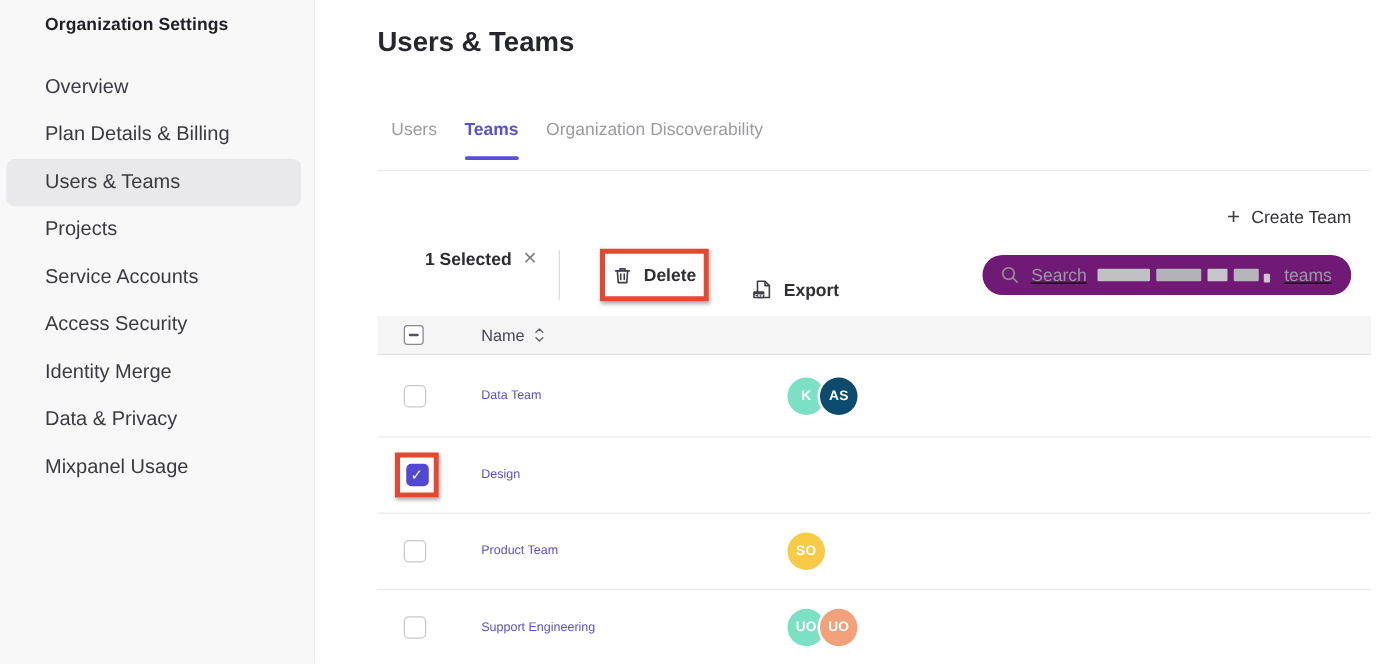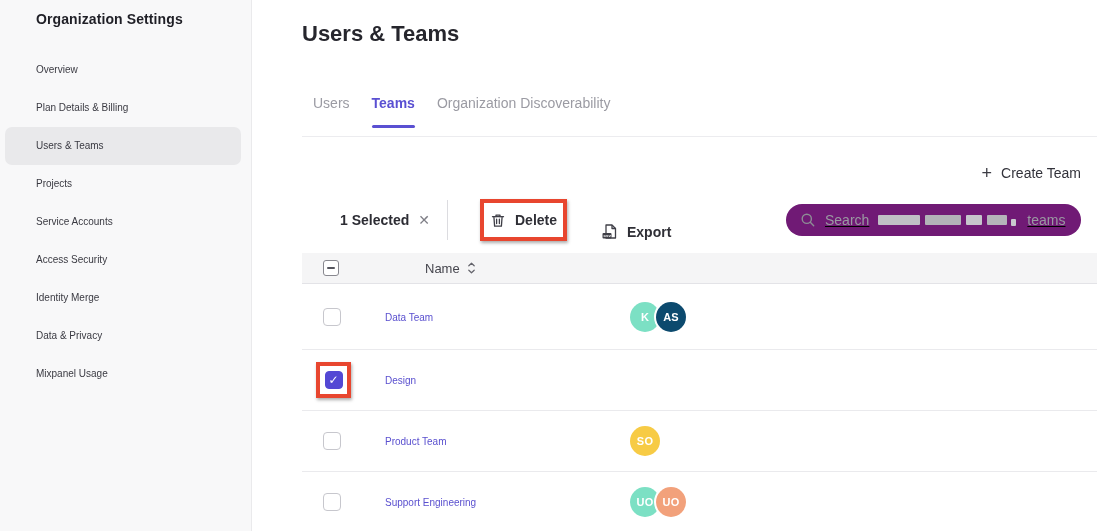--- a/index.html
+++ b/index.html
@@ -6,41 +6,41 @@
   html,body { width:1108px; height:531px; }
   body { font-family:"Liberation Sans","DejaVu Sans",sans-serif; background:#fff; overflow:hidden; }
   .app { position:relative; width:1108px; height:531px; background:#fff; }
 
   
   .sidebar { position:absolute; left:0; top:0; width:252px; height:531px;
              background:#f8f8f9; border-right:1px solid #eaeaec; }
   .sidebar-title { position:absolute; left:36px; top:11px; font-size:14px; font-weight:700;
                    color:#1f1f26; letter-spacing:.1px; }
   .sidebar-nav { position:absolute; top:51px; left:5px; right:10px; }
-  .nav-item { height:38px; line-height:38px; padding-left:31px; font-size:10px; color:#3a3a42;
+  .nav-item { height:38px; line-height:38px; padding-left:31px; font-size:16px; color:#3a3a42;
               border-radius:7px; cursor:pointer; white-space:nowrap; }
   .nav-item.active { background:#e9e9eb; font-weight:400; }
 
   
   .main { position:absolute; left:253px; top:0; width:855px; height:531px; }
   .page-title { position:absolute; left:49px; top:21px; font-size:22px; font-weight:700; color:#26262d; }
   .tabs { position:absolute; left:60px; top:95px; display:flex; gap:22px; }
   .tab { font-size:14px; font-weight:500; color:#9b9ba3; padding-bottom:22px; position:relative; cursor:pointer; }
   .tab.active { color:#5a50d2; font-weight:700; }
   .tab.active::after { content:""; position:absolute; left:0; right:0; bottom:5px; height:3px;
                        background:#5a50d2; border-radius:2px; }
   .tabs-divider { position:absolute; left:49px; right:11px; top:136px; height:1px; background:#ececef; }
 
   .create-team { position:absolute; top:162px; right:27px; height:22px; display:flex; align-items:center;
                  gap:9px; font-size:14px; font-weight:500; color:#33333b; cursor:pointer; }
   .plus-glyph { font-size:18px; font-weight:400; line-height:18px; color:#3c3c44; }
 
   
   .toolbar { position:absolute; top:199px; left:87px; right:27px; height:42px; }
-  .selected-group { position:absolute; left:0; top:0; height:42px; display:flex; align-items:center; gap:9px; }
+  .selected-group { position:absolute; left:0; top:0; height:42px; display:flex; align-items:flex-start; gap:9px; }
   .selected-count { font-size:14px; font-weight:700; color:#2c2c33; }
   .clear-x { font-size:14px; color:#7e7e86; cursor:pointer; line-height:1; }
   .v-divider { position:absolute; left:107px; top:1px; width:1px; height:40px; background:#dcdce0; }
 
   .tool-btn { display:flex; align-items:center; gap:9px; background:#fff; border:none;
               font-family:inherit; font-size:14px; font-weight:600; color:#2f2f36; cursor:pointer; }
   .annotation-box { border:4px solid #e8462f; box-shadow:1px 2px 3px rgba(70,70,70,.45); background:#fff; }
   .delete-annotation { position:absolute; left:140px; top:0; height:42px; display:flex; align-items:center;
                        padding:0 6px; }
   .export-wrap { position:absolute; left:261px; top:0; height:42px; display:flex; align-items:flex-end; }
@@ -51,21 +51,21 @@
   .redact { display:inline-block; height:10px; border-radius:1px; background:#b7b7bc; }
   .redact.r1 { width:42px; background:#c0c0c5; }
   .redact.r2 { width:36px; background:#b2b2b8; margin-left:5px; }
   .redact.r3 { width:16px; background:#c6c6cb; margin-left:5px; }
   .redact.r4 { width:20px; background:#b5b5ba; margin-left:5px; }
   .redact.r5 { width:5px; height:7px; background:#c9c9ce; margin:4px 2px 0 4px; }
 
   
   .table { position:absolute; left:49px; top:253px; right:11px; }
   .thead { height:31px; background:#f5f5f6; border-bottom:1px solid #e3e3e7; display:flex;
-           align-items:center; position:relative;gap:40px; }
+           align-items:center; position:relative; }
   .trow { height:61px; border-bottom:1px solid #eaeaed; position:relative; }
   .trow.first { height:66px; }
   .trow.last { height:59px; border-bottom:none; }
 
   .cb { width:18px; height:18px; border:1.5px solid #c7c7cd; border-radius:4px; background:#fff;
         display:flex; align-items:center; justify-content:center; cursor:pointer; }
   .cb.checked { background:#5348d4; border-color:#5348d4; color:#fff; font-size:12px; font-weight:700; }
   .cb.header-cb { width:16px; height:16px; border-radius:3px; border-color:#88888f; margin-left:21px; }
   .dash-mark { width:8px; height:1.8px; background:#55555d; border-radius:1px; }
 

